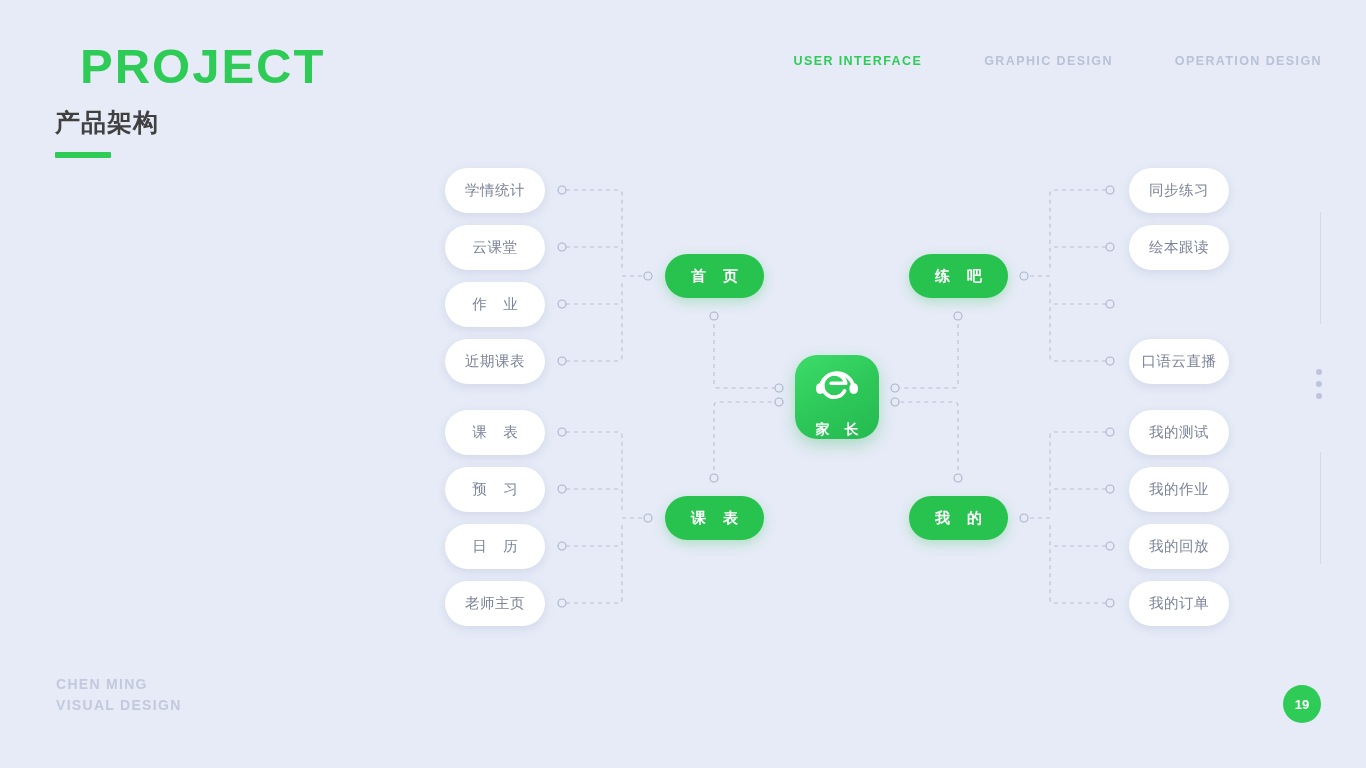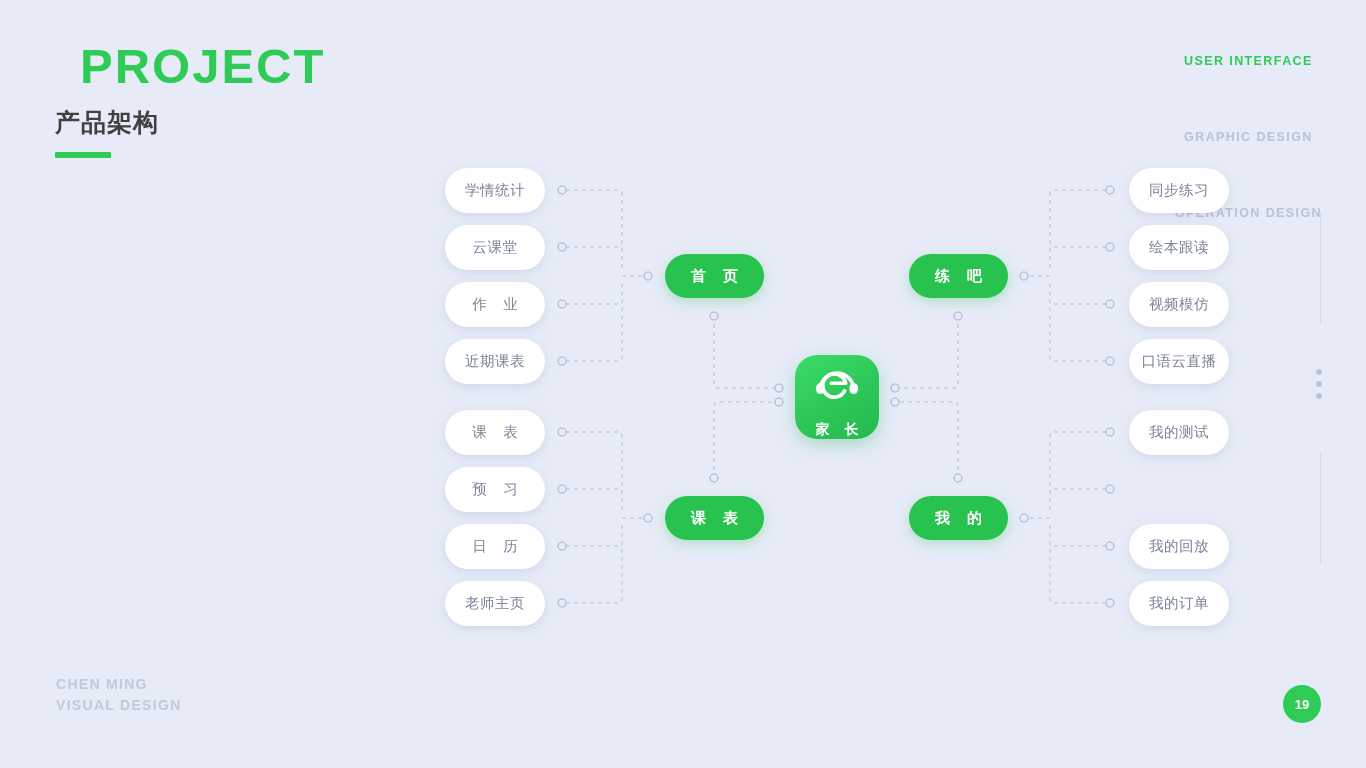--- a/index.html
+++ b/index.html
@@ -19,21 +19,21 @@
   }
   .subtitle{
     margin-top:12px;
     font-size:25px;font-weight:bold;color:#404040;letter-spacing:1px;
   }
   .title-rule{
     margin-top:13px;width:56px;height:6px;background:#2ecc57;border-radius:1px;
   }
 
   
-  .topnav{position:absolute;right:44px;top:54px;display:flex;gap:62px;align-items:center;flex-direction:column;}
+  .topnav{position:absolute;right:44px;top:54px;display:flex;gap:62px;align-items:center;}
   .nav-item{
     font-size:12.5px;font-weight:bold;letter-spacing:1.4px;color:#b9c2d6;white-space:nowrap;
   }
   .nav-item.active{color:#2ecc57;}
 
   
   .credit{position:absolute;left:56px;top:674px;
     font-size:14px;letter-spacing:1.3px;line-height:21px;color:#c2c9dc;font-weight:bold;}
 
   
@@ -194,24 +194,24 @@
     <div class="card sp" style="left:445px;top:282px">作 业</div>
     <div class="card" style="left:445px;top:339px">近期课表</div>
 
     <div class="card sp" style="left:445px;top:410px">课 表</div>
     <div class="card sp" style="left:445px;top:467px">预 习</div>
     <div class="card sp" style="left:445px;top:524px">日 历</div>
     <div class="card" style="left:445px;top:581px">老师主页</div>
 
     <div class="card" style="left:1129px;top:168px">同步练习</div>
     <div class="card" style="left:1129px;top:225px">绘本跟读</div>
-    <div class="card" style="left:1129px;top:282px">视频模仿</div>
     <div class="card" style="left:1129px;top:339px;width:100px">口语云直播</div>
 
     <div class="card" style="left:1129px;top:410px">我的测试</div>
+    <div class="card" style="left:1129px;top:467px">我的作业</div>
     <div class="card" style="left:1129px;top:524px">我的回放</div>
     <div class="card" style="left:1129px;top:581px">我的订单</div>
 
     <div class="hub" style="left:665px;top:254px">首 页</div>
     <div class="hub" style="left:665px;top:496px">课 表</div>
     <div class="hub" style="left:909px;top:254px">练 吧</div>
     <div class="hub" style="left:909px;top:496px">我 的</div>
 
     <div class="app-icon">
       <svg width="62" height="46" viewBox="0 0 62 46">

